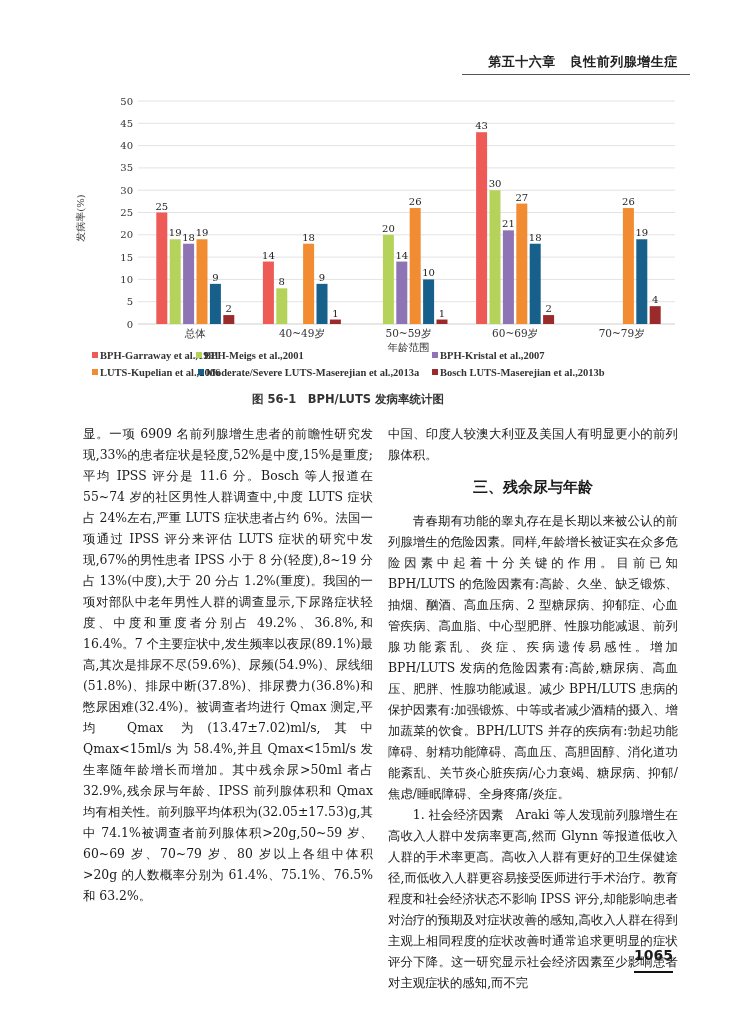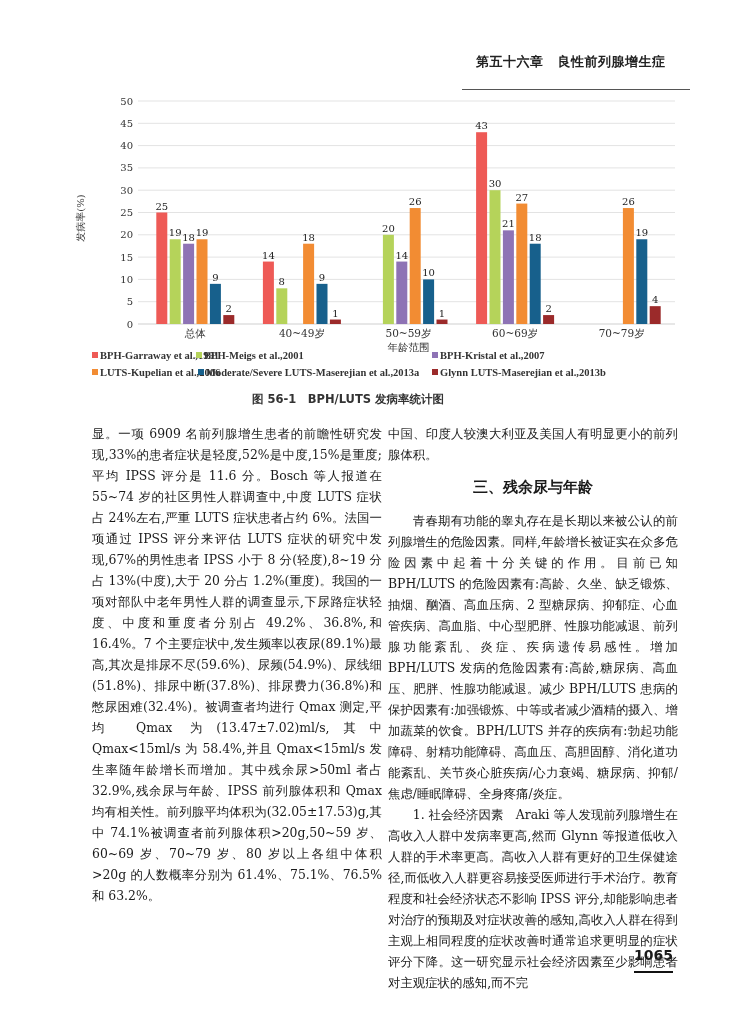--- a/index.html
+++ b/index.html
@@ -1,27 +1,27 @@
 <!DOCTYPE html>
 <html><head>
 <meta charset="utf-8">
 <style>
   html, body { margin: 0; padding: 0; background: #ffffff; }
   body { width: 750px; height: 1010px; position: relative; overflow: hidden; font-family: "DejaVu Serif", "Liberation Serif", serif; color: #1a1a1a; }
-  .header { position: absolute; left: 462px; top: 53px; width: 228px; border-bottom: 1.5px solid #555; padding-bottom: 18px; font-family: "DejaVu Sans", "Liberation Sans", sans-serif; font-weight: bold; font-size: 13px; color: #222; text-align: left; letter-spacing: 0.5px; }
+  .header { position: absolute; left: 462px; top: 53px; width: 228px; border-bottom: 1.5px solid #555; padding-bottom: 3px; font-family: "DejaVu Sans", "Liberation Sans", sans-serif; font-weight: bold; font-size: 13px; color: #222; text-align: center; letter-spacing: 0.5px; }
   .header span { margin-left: 14px; }
   #chart { position: absolute; left: 70px; top: 90px; }
   .chart-text { font-family: "DejaVu Serif", "Liberation Serif", serif; }
   .legend { position: absolute; left: 92px; top: 350px; width: 600px; font-family: "Liberation Serif", "DejaVu Serif", serif; font-size: 10.5px; color: #333; font-weight: bold; }
   .legend-row { position: relative; height: 17px; }
   .legend-item { position: absolute; top: 0; white-space: nowrap; }
   .legend-swatch { display: inline-block; width: 6px; height: 6px; margin-right: 2px; vertical-align: 1px; }
   .caption { position: absolute; left: 0; width: 696px; top: 392px; text-align: center; font-family: "DejaVu Sans", "Liberation Sans", sans-serif; font-size: 11.5px; font-weight: bold; color: #333; }
   .col { position: absolute; top: 423px; width: 290px; font-size: 12.4px; line-height: 21px; text-align: justify; }
-  .col-left { left: 83px; margin-left: 9px; }
+  .col-left { left: 83px; }
   .col-right { left: 388px; }
   .col p { margin: 0; }
   .indent { text-indent: 2em; }
   .section-title { text-align: center; font-weight: bold; font-size: 15px; margin: 11px 0 12px 0; line-height: 22px; }
   .page-num { position: absolute; left: 634px; top: 947px; font-family: "DejaVu Sans", "Liberation Sans", sans-serif; font-size: 14px; font-weight: bold; border-bottom: 2px solid #111; padding-bottom: 8px; }
 </style>
 </head>
 <body>
 
 <div class="header">
@@ -120,21 +120,21 @@
 
 <div class="legend">
   <div class="legend-row">
     <span class="legend-item" style="left:0px"><span class="legend-swatch" style="background: rgb(238, 90, 86);"></span><span>BPH-Garraway et al.,1991</span></span>
     <span class="legend-item" style="left:104px"><span class="legend-swatch" style="background: rgb(181, 211, 90);"></span><span>BPH-Meigs et al.,2001</span></span>
     <span class="legend-item" style="left:340px"><span class="legend-swatch" style="background: rgb(142, 115, 181);"></span><span>BPH-Kristal et al.,2007</span></span>
   </div>
   <div class="legend-row">
     <span class="legend-item" style="left:0px"><span class="legend-swatch" style="background: rgb(242, 140, 51);"></span><span>LUTS-Kupelian et al.,2006</span></span>
     <span class="legend-item" style="left:106px"><span class="legend-swatch" style="background: rgb(23, 96, 140);"></span><span>Moderate/Severe LUTS-Maserejian et al.,2013a</span></span>
-    <span class="legend-item" style="left:340px"><span class="legend-swatch" style="background: rgb(155, 42, 42);"></span><span>Glynn LUTS-Maserejian et al.,2013b</span></span>
+    <span class="legend-item" style="left:340px"><span class="legend-swatch" style="background: rgb(155, 42, 42);"></span><span>Bosch LUTS-Maserejian et al.,2013b</span></span>
   </div>
 </div>
 
 <div class="caption">图 56-1　BPH/LUTS 发病率统计图</div>
 
 <div class="col col-left">
   <p>显。一项 6909 名前列腺增生患者的前瞻性研究发现,33%的患者症状是轻度,52%是中度,15%是重度;平均 IPSS 评分是 11.6 分。Bosch 等人报道在 55~74 岁的社区男性人群调查中,中度 LUTS 症状占 24%左右,严重 LUTS 症状患者占约 6%。法国一项通过 IPSS 评分来评估 LUTS 症状的研究中发现,67%的男性患者 IPSS 小于 8 分(轻度),8~19 分占 13%(中度),大于 20 分占 1.2%(重度)。我国的一项对部队中老年男性人群的调查显示,下尿路症状轻度、中度和重度者分别占 49.2%、36.8%,和 16.4%。7 个主要症状中,发生频率以夜尿(89.1%)最高,其次是排尿不尽(59.6%)、尿频(54.9%)、尿线细(51.8%)、排尿中断(37.8%)、排尿费力(36.8%)和憋尿困难(32.4%)。被调查者均进行 Qmax 测定,平均 Qmax 为(13.47±7.02)ml/s,其中 Qmax&lt;15ml/s 为 58.4%,并且 Qmax&lt;15ml/s 发生率随年龄增长而增加。其中残余尿&gt;50ml 者占 32.9%,残余尿与年龄、IPSS 前列腺体积和 Qmax 均有相关性。前列腺平均体积为(32.05±17.53)g,其中 74.1%被调查者前列腺体积&gt;20g,50~59 岁、60~69 岁、70~79 岁、80 岁以上各组中体积&gt;20g 的人数概率分别为 61.4%、75.1%、76.5%和 63.2%。</p>
 </div>
 
 <div class="col col-right">

